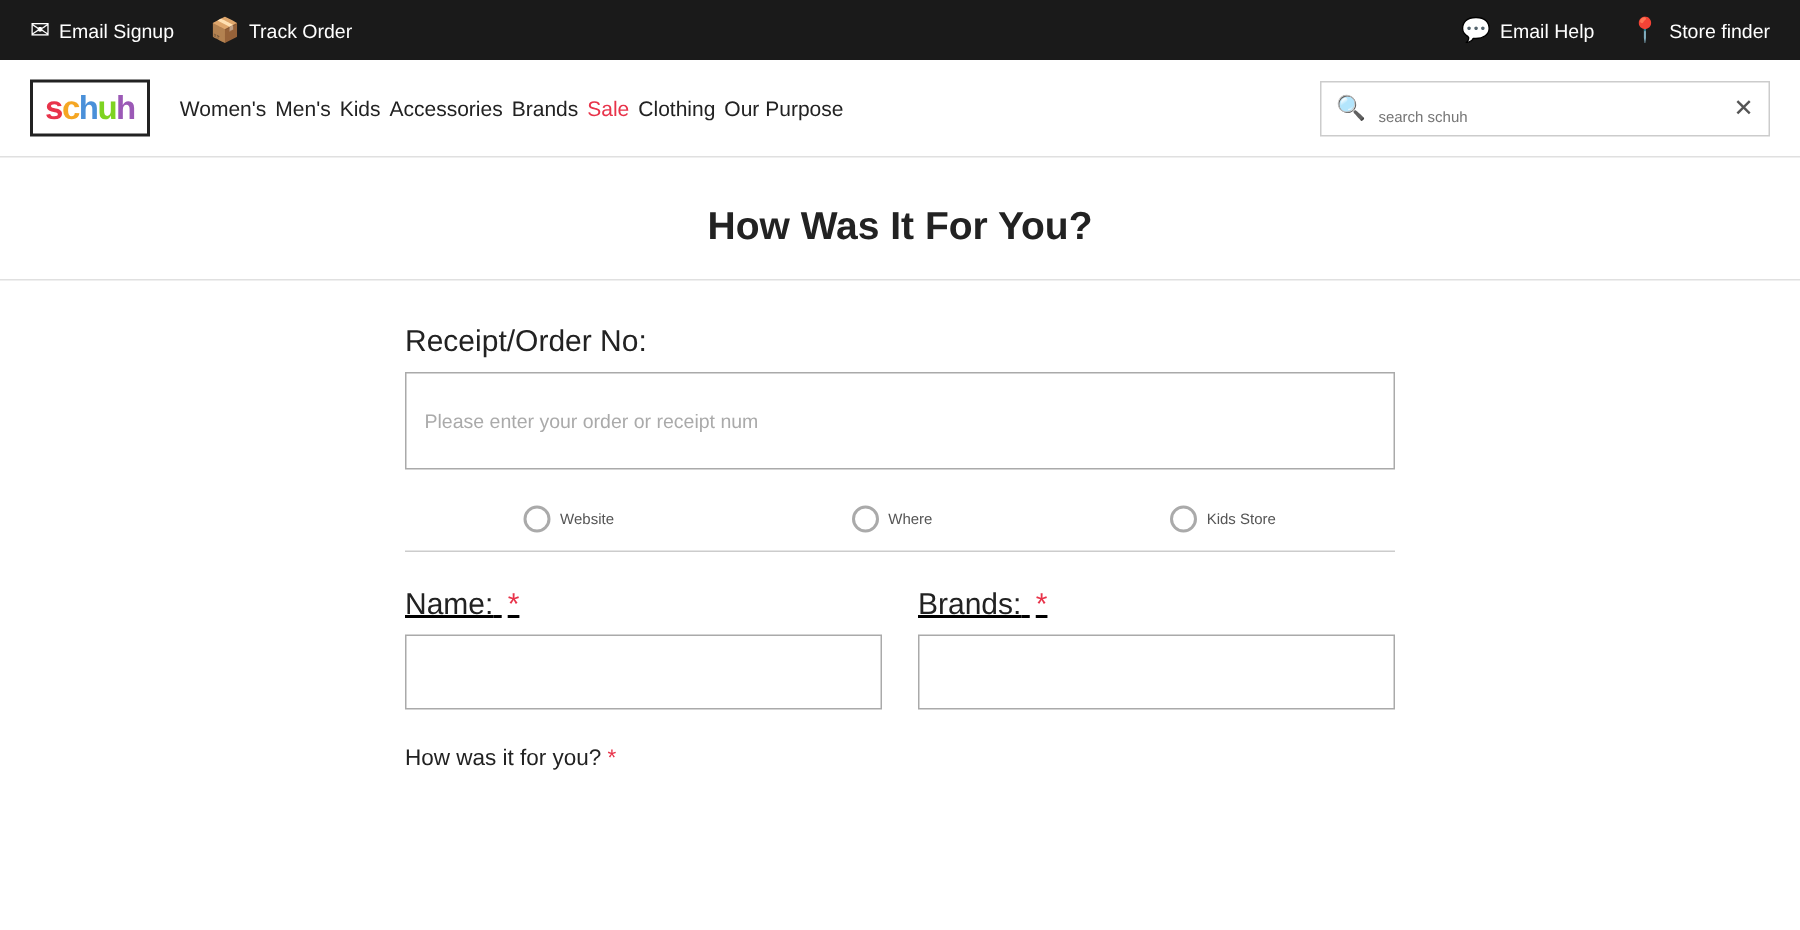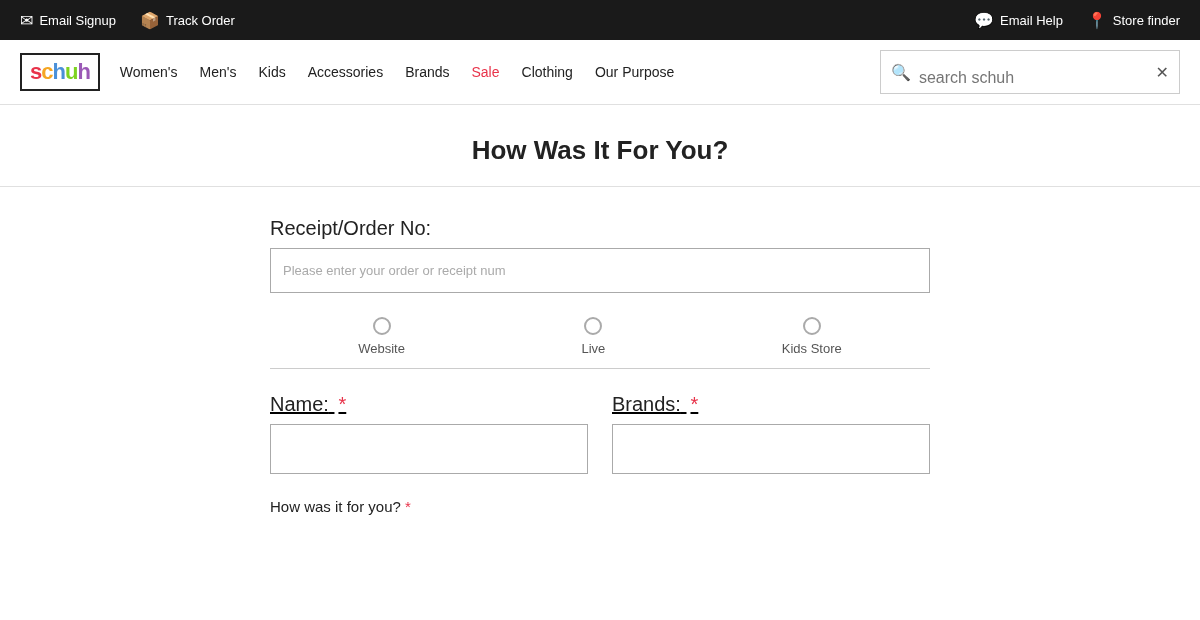--- a/index.html
+++ b/index.html
@@ -53,21 +53,21 @@
     }
     .logo span:nth-child(1) { color: #e8334a; }
     .logo span:nth-child(2) { color: #f5a623; }
     .logo span:nth-child(3) { color: #4a90d9; }
     .logo span:nth-child(4) { color: #7ed321; }
     .logo span:nth-child(5) { color: #9b59b6; }
 
     .nav-links {
       display: flex;
       align-items: center;
-      gap: 22px;
+      gap: 6px;
       flex: 1;
       text-align: center;
     }
     .nav-link {
       font-size: 14px;
       color: #222;
       cursor: pointer;
       white-space: nowrap;
       text-decoration: none;
     }
@@ -80,21 +80,21 @@
       align-items: center;
       border: 1px solid #ccc;
       padding: 6px 10px;
       width: 300px;
       gap: 8px;
     }
     .search-box input {
       border: none;
       outline: none;
       width: 100%;
-      font-size: 16px;
+      font-size: 10px;
       color: #999;
       margin-top: 12px;
     }
     .search-icon-svg {
       color: #555;
       font-size: 16px;
     }
     .close-icon {
       cursor: pointer;
       color: #555;
@@ -136,45 +136,45 @@
       color: #222;
       margin-bottom: 8px;
     }
     .form-label .required {
       color: #e8334a;
       margin-left: 4px;
     }
 
     .form-input {
       width: 100%;
-      padding: 14px 12px;
+      padding: 24px 12px;
       border: 1px solid #aaa;
       font-size: 13px;
       color: #999;
       outline: none;
     }
     .form-input::placeholder {
       color: #aaa;
     }
 
     
     .feedback-options {
       display: flex;
       justify-content: space-around;
       border-bottom: 1px solid #ccc;
       padding-bottom: 12px;
       margin-bottom: 0;
     }
     .feedback-option {
       display: flex;
-      flex-direction: column;
+      flex-direction: row;
       align-items: center;
       gap: 6px;
       cursor: pointer;
-      font-size: 13px;
+      font-size: 10px;
       color: #555;
     }
     .radio-circle {
       width: 18px;
       height: 18px;
       border-radius: 50%;
       border: 2px solid #aaa;
       background: #fff;
     }
 
@@ -262,21 +262,21 @@
   </div>
 
   <div class="form-group">
     <div class="feedback-options">
       <div class="feedback-option">
         <div class="radio-circle"></div>
         <span>Website</span>
       </div>
       <div class="feedback-option">
         <div class="radio-circle"></div>
-        <span>Live</span>
+        <span>Where</span>
       </div>
       <div class="feedback-option">
         <div class="radio-circle"></div>
         <span>Kids Store</span>
       </div>
     </div>
   </div>
 
   <div class="form-row">
     <div class="form-group">

